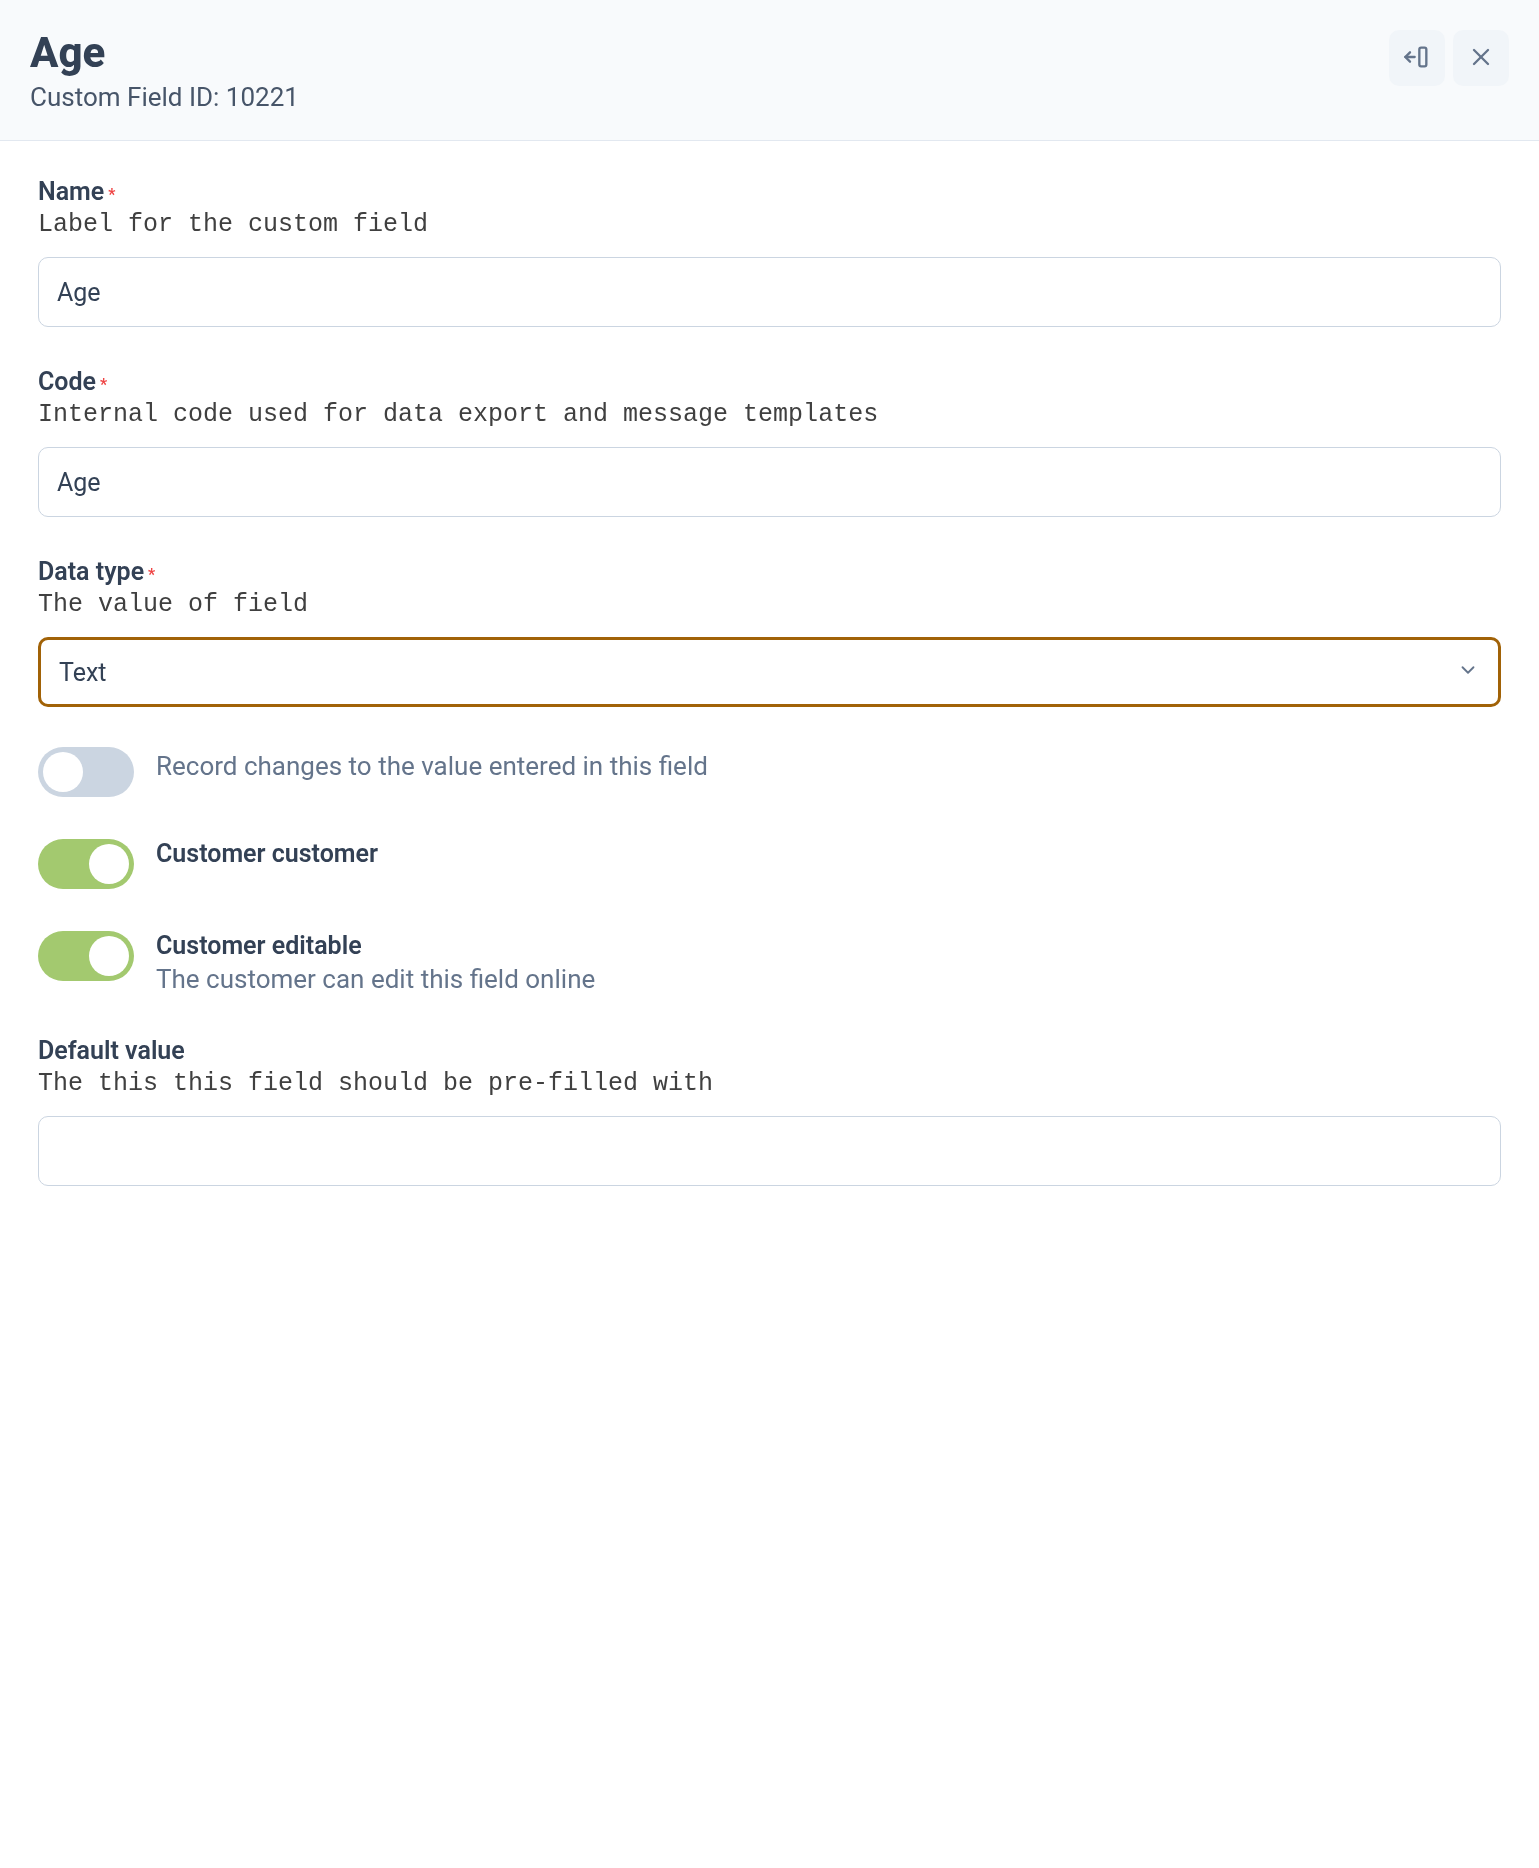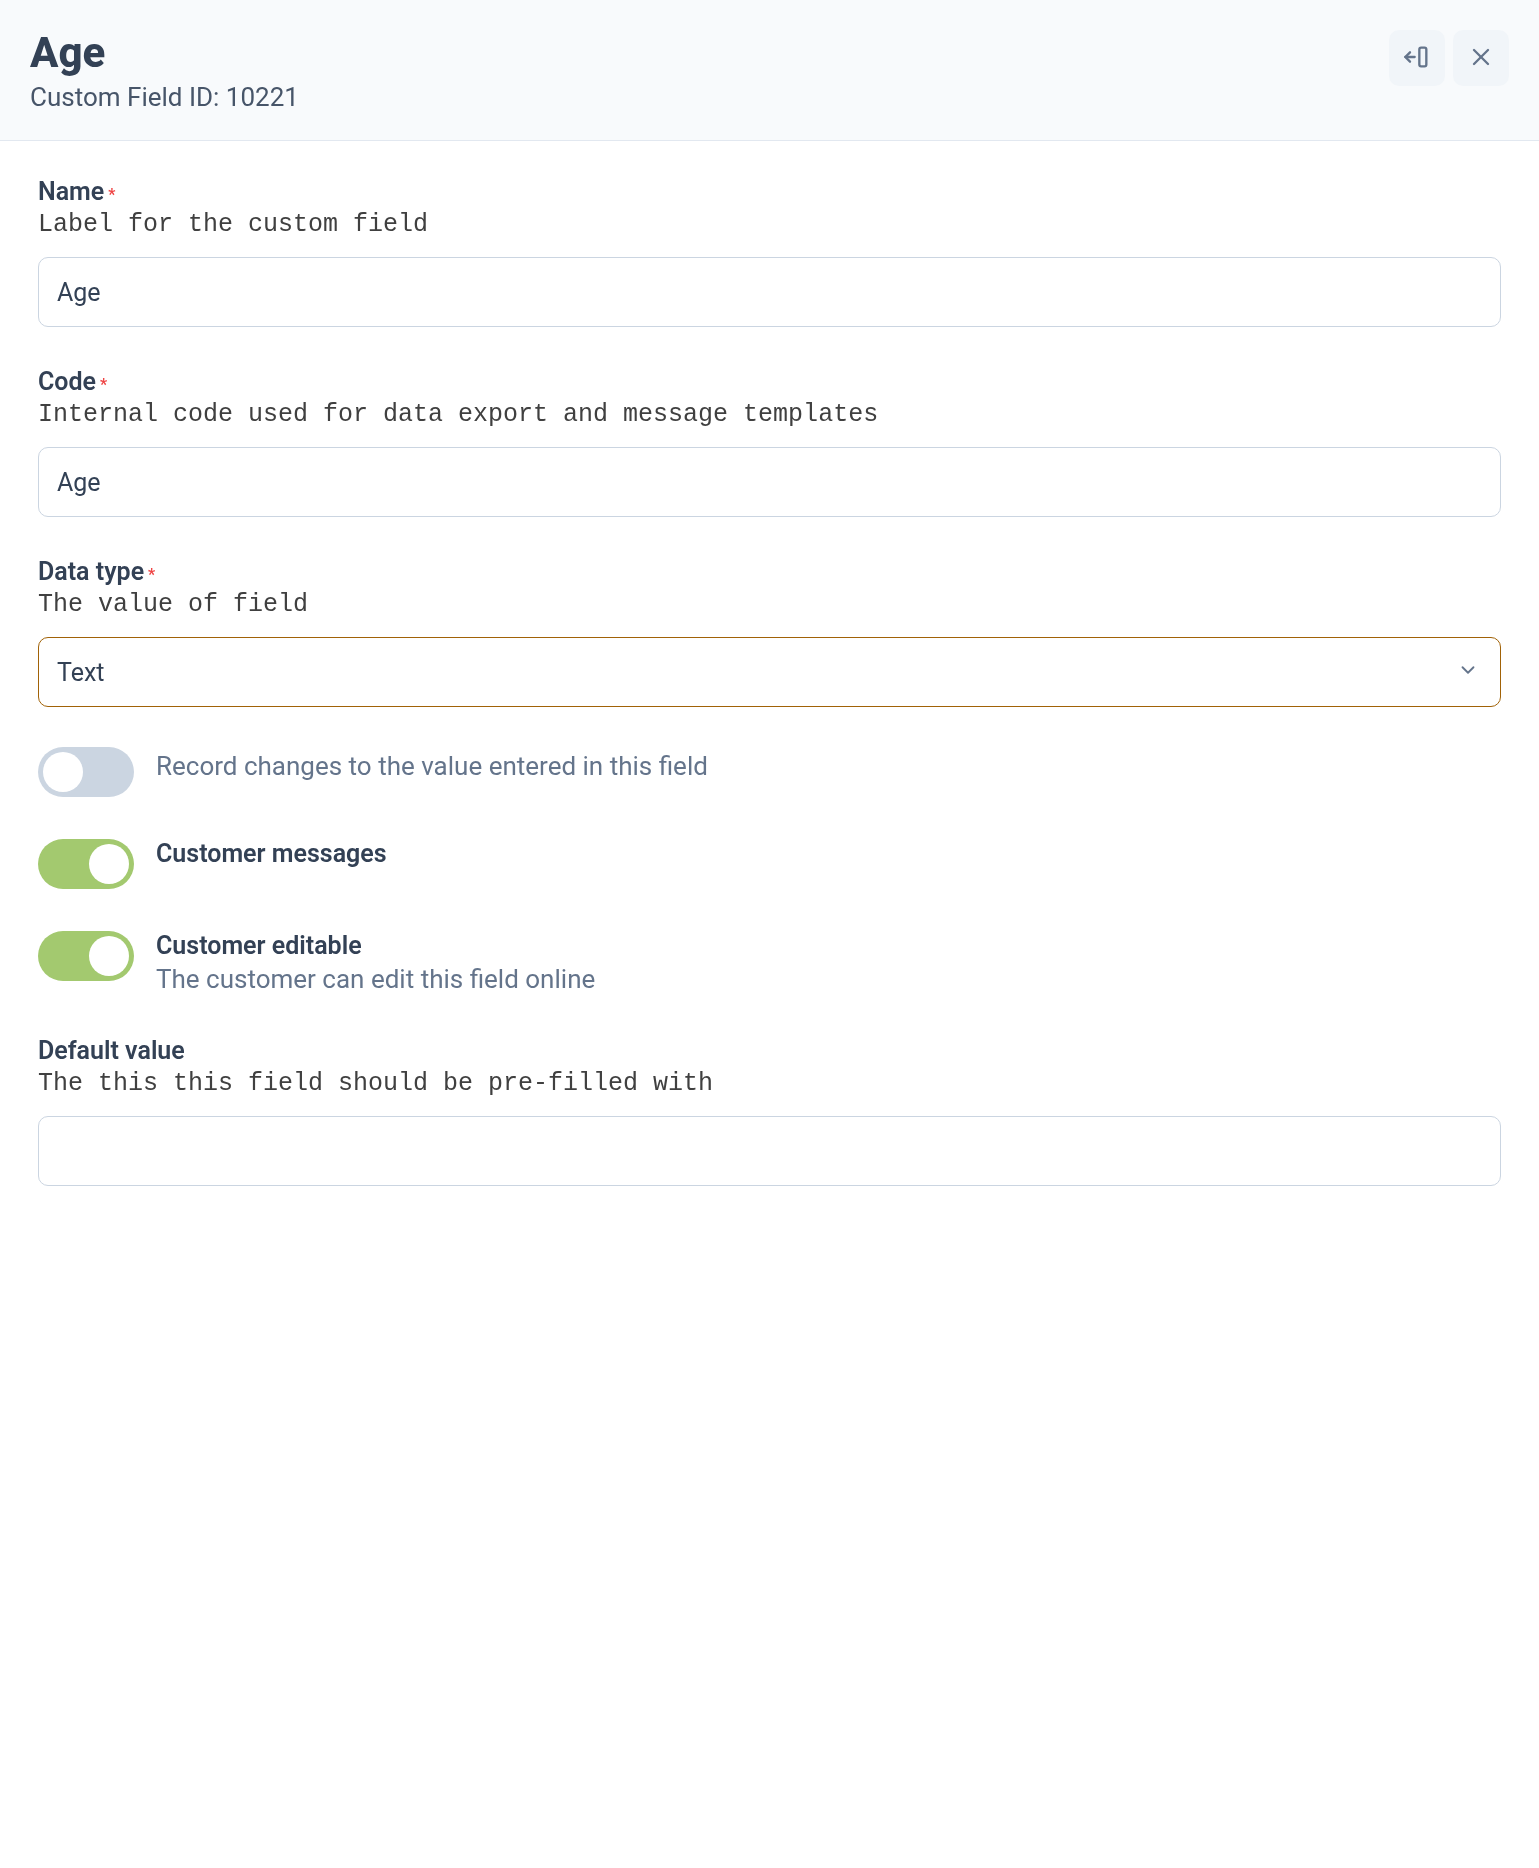--- a/index.html
+++ b/index.html
@@ -91,21 +91,21 @@
       background: #ffffff;
       font-family: inherit;
     }
     .form-select-wrapper {
       position: relative;
       width: 100%;
     }
     .form-select {
       width: 100%;
       height: 70px;
-      border: 1px solid #a16207;
+      border: 3px solid #a16207;
       border-radius: 10px;
       font-size: 25px;
       padding: 0 18px;
       color: #334155;
       background: #ffffff;
       font-family: inherit;
       appearance: none;
       -webkit-appearance: none;
       cursor: pointer;
     }
@@ -242,21 +242,21 @@
     <div class="toggle-text">
       <div class="toggle-hint">Record changes to the value entered in this field</div>
     </div>
   </div>
 
   <div class="toggle-group">
     <div class="toggle-switch on">
       <div class="toggle-handle"></div>
     </div>
     <div class="toggle-text">
-      <div class="toggle-label">Customer messages</div>
+      <div class="toggle-label">Customer customer</div>
     </div>
   </div>
 
   <div class="toggle-group">
     <div class="toggle-switch on">
       <div class="toggle-handle"></div>
     </div>
     <div class="toggle-text">
       <div class="toggle-label">Customer editable</div>
       <div class="toggle-hint">The customer can edit this field online</div>

